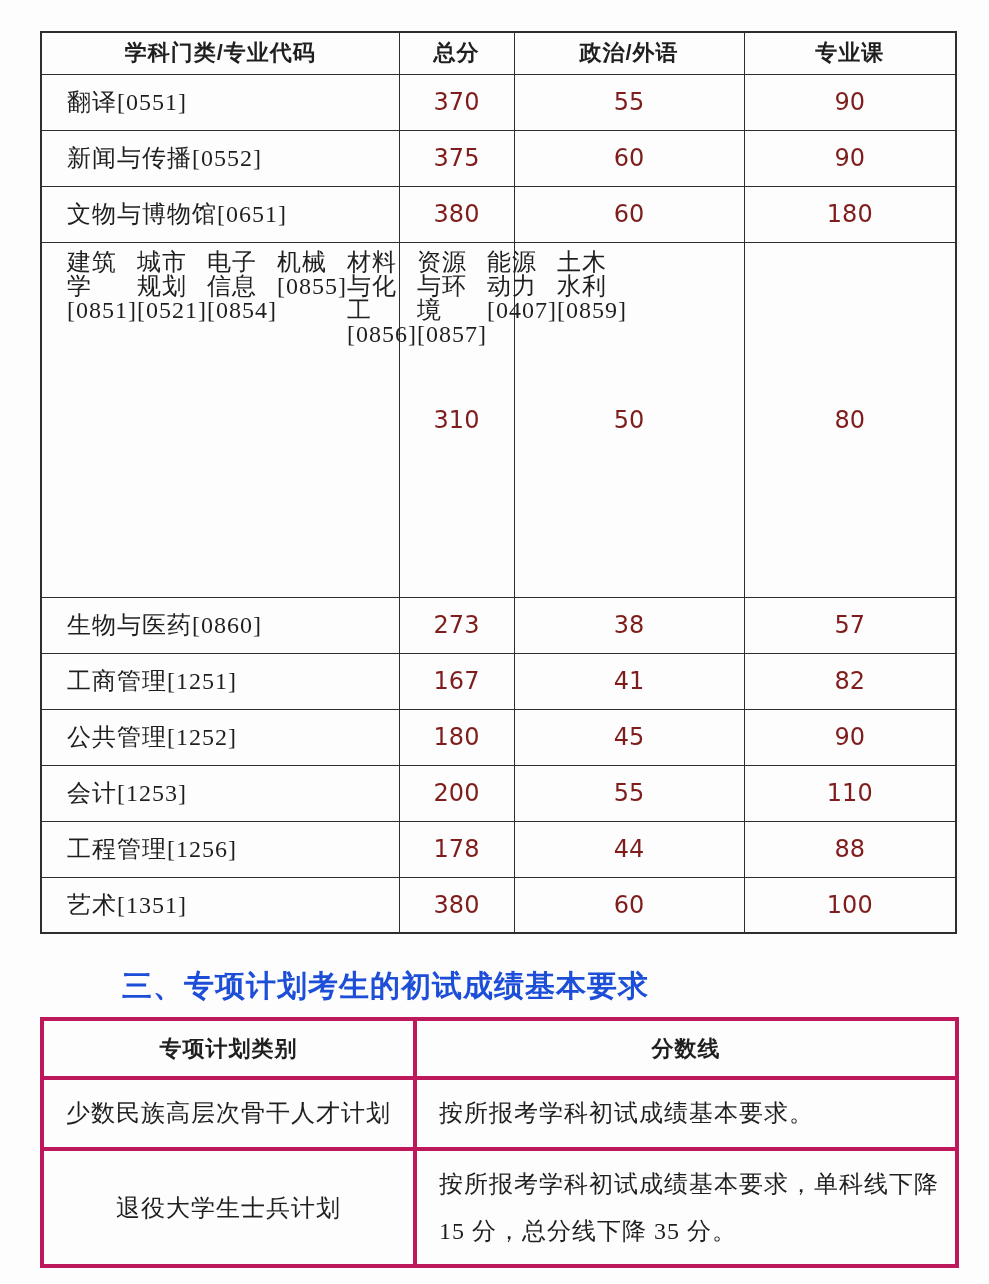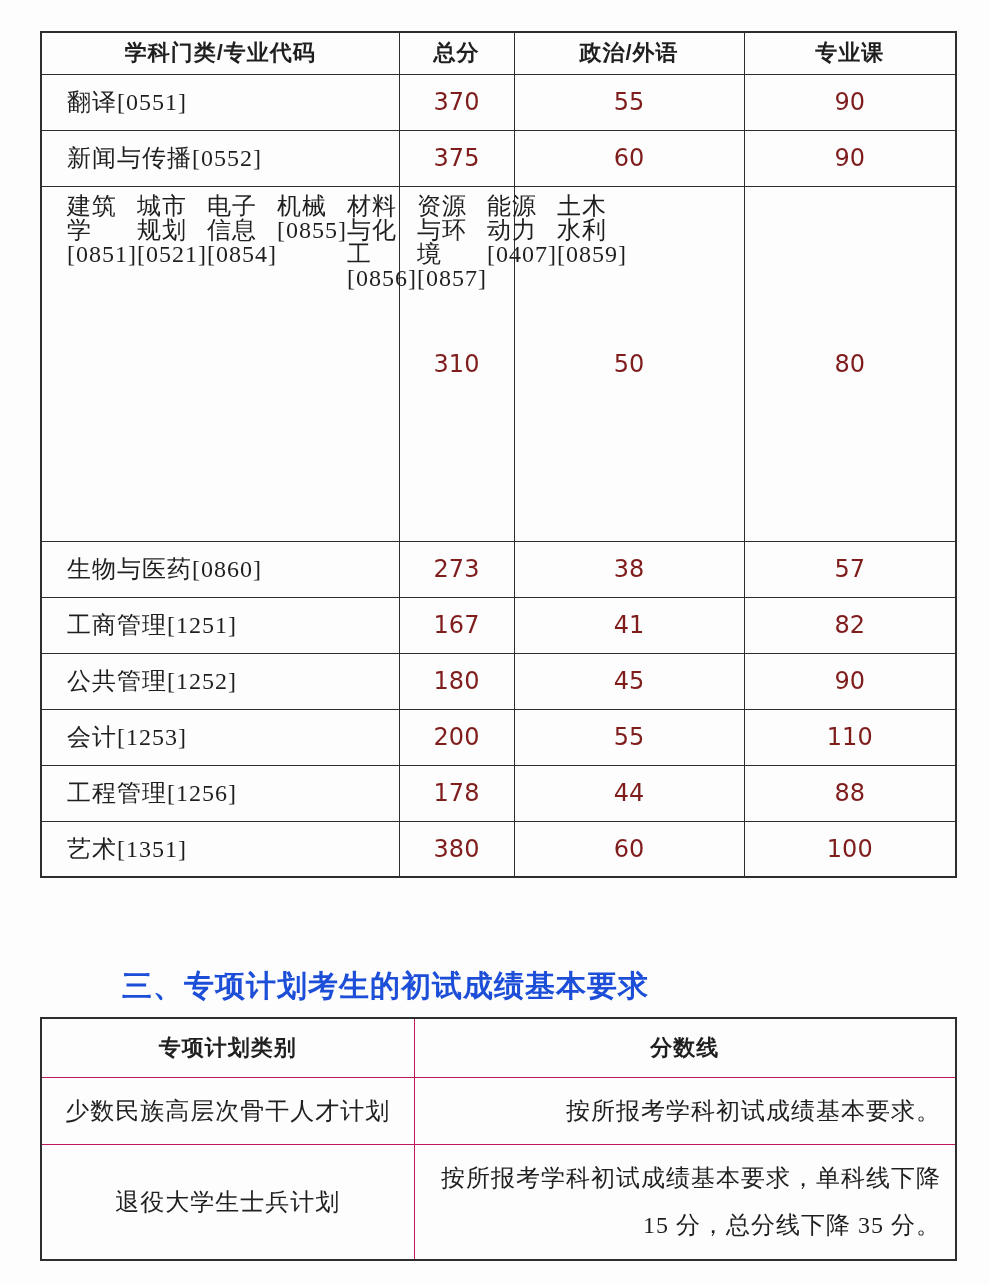--- a/index.html
+++ b/index.html
@@ -80,38 +80,38 @@
     position: absolute;
     left: 40px; top: 1017px;
     width: 915px;
     border-collapse: collapse;
     table-layout: fixed;
     border: 2px solid #2e2e2e;
   }
   table.plan-table col.p1 { width: 373px; }
   table.plan-table col.p2 { width: 542px; }
   .plan-table th, .plan-table td {
-    border: 1px solid #be185d;
+    border: 4px solid #be185d;
     vertical-align: middle;
   }
   .plan-table th {
     height: 59px;
     font-size: 22px;
     font-weight: 700;
     text-align: center;
     letter-spacing: 1px;
   }
   .plan-table td.category-cell {
     text-align: center;
     font-size: 24px;
     font-family: "Liberation Serif", "DejaVu Serif", serif;
     letter-spacing: 1px;
   }
   .plan-table td.line-cell {
-    text-align: right;
+    text-align: left;
     padding: 10px 14px 10px 22px;
     font-size: 24px;
     font-family: "Liberation Serif", "DejaVu Serif", serif;
     line-height: 1.95;
     letter-spacing: 1px;
   }
   .plan-table tr.p-a { height: 61px; border-radius: 17px; }
   .plan-table tr.p-b { height: 95px; padding-left: 16px; }
 </style>
 </head>
@@ -141,20 +141,26 @@
       <td class="num-cell">90</td>
     </tr>
 
     <tr class="r">
       <td class="subject-cell">新闻与传播[0552]</td>
       <td class="num-cell">375</td>
       <td class="num-cell">60</td>
       <td class="num-cell">90</td>
     </tr>
 
+    <tr class="r">
+      <td class="subject-cell">文物与博物馆[0651]</td>
+      <td class="num-cell">380</td>
+      <td class="num-cell">60</td>
+      <td class="num-cell">180</td>
+    </tr>
 
     <tr class="r-merged">
       <td class="subject-cell">
         <div class="subject-lines">
           <div>建筑学[0851]</div>
           <div>城市规划[0521]</div>
           <div>电子信息[0854]</div>
           <div>机械[0855]</div>
           <div>材料与化工[0856]</div>
           <div>资源与环境[0857]</div>

